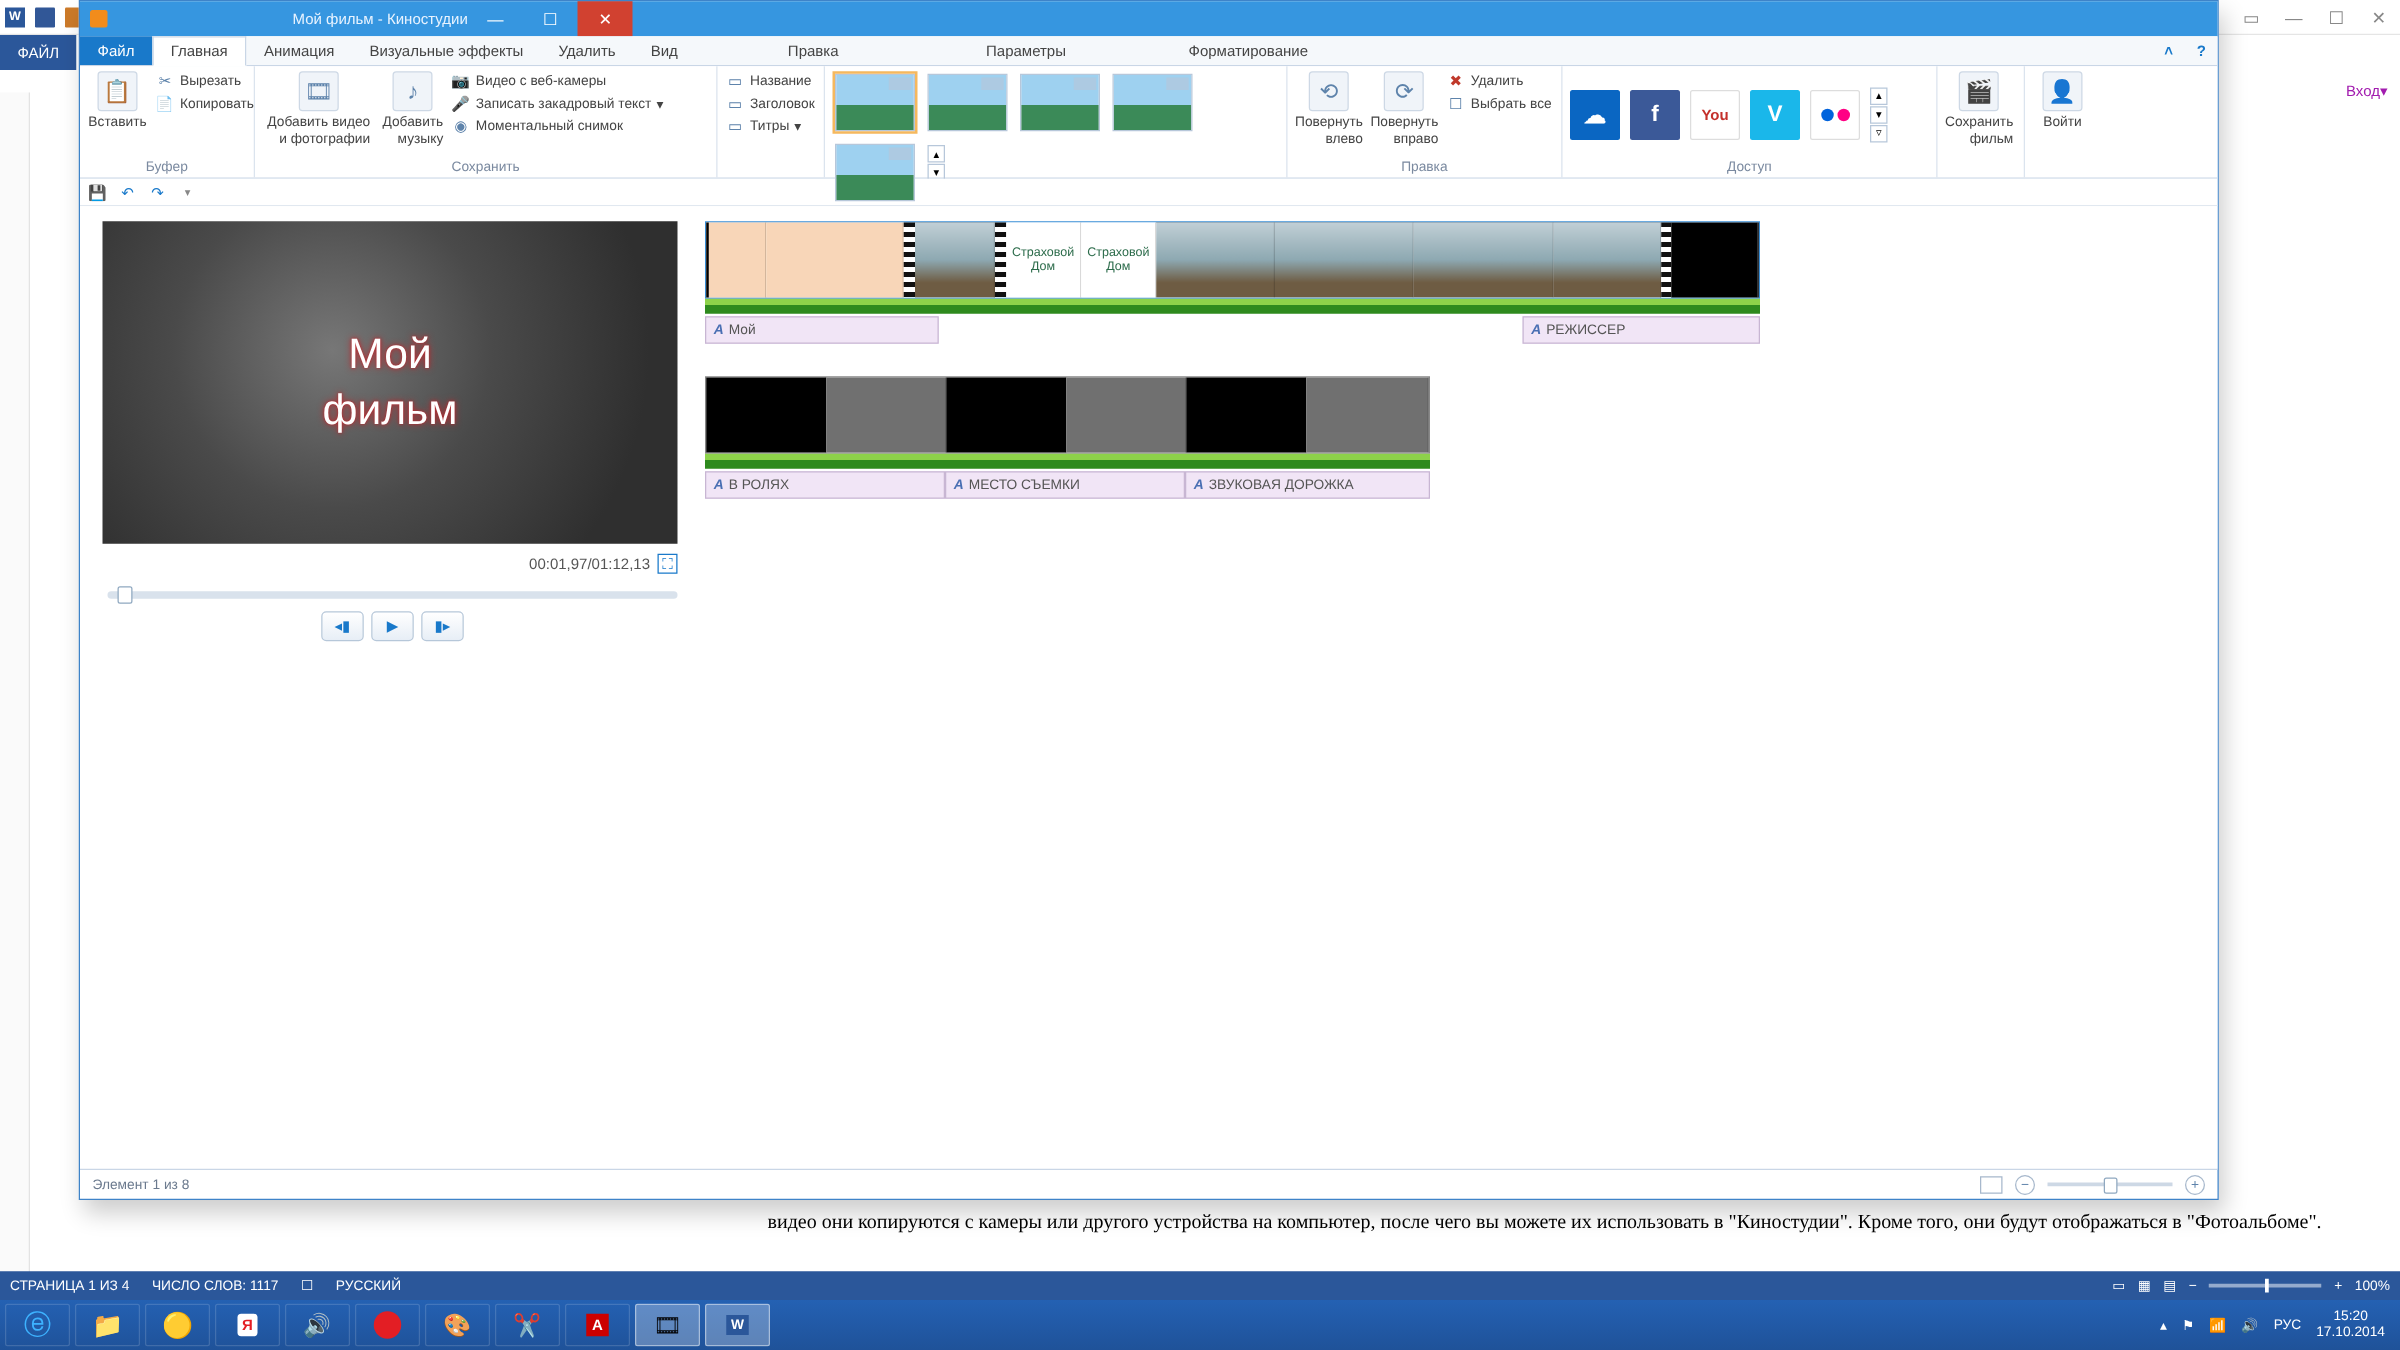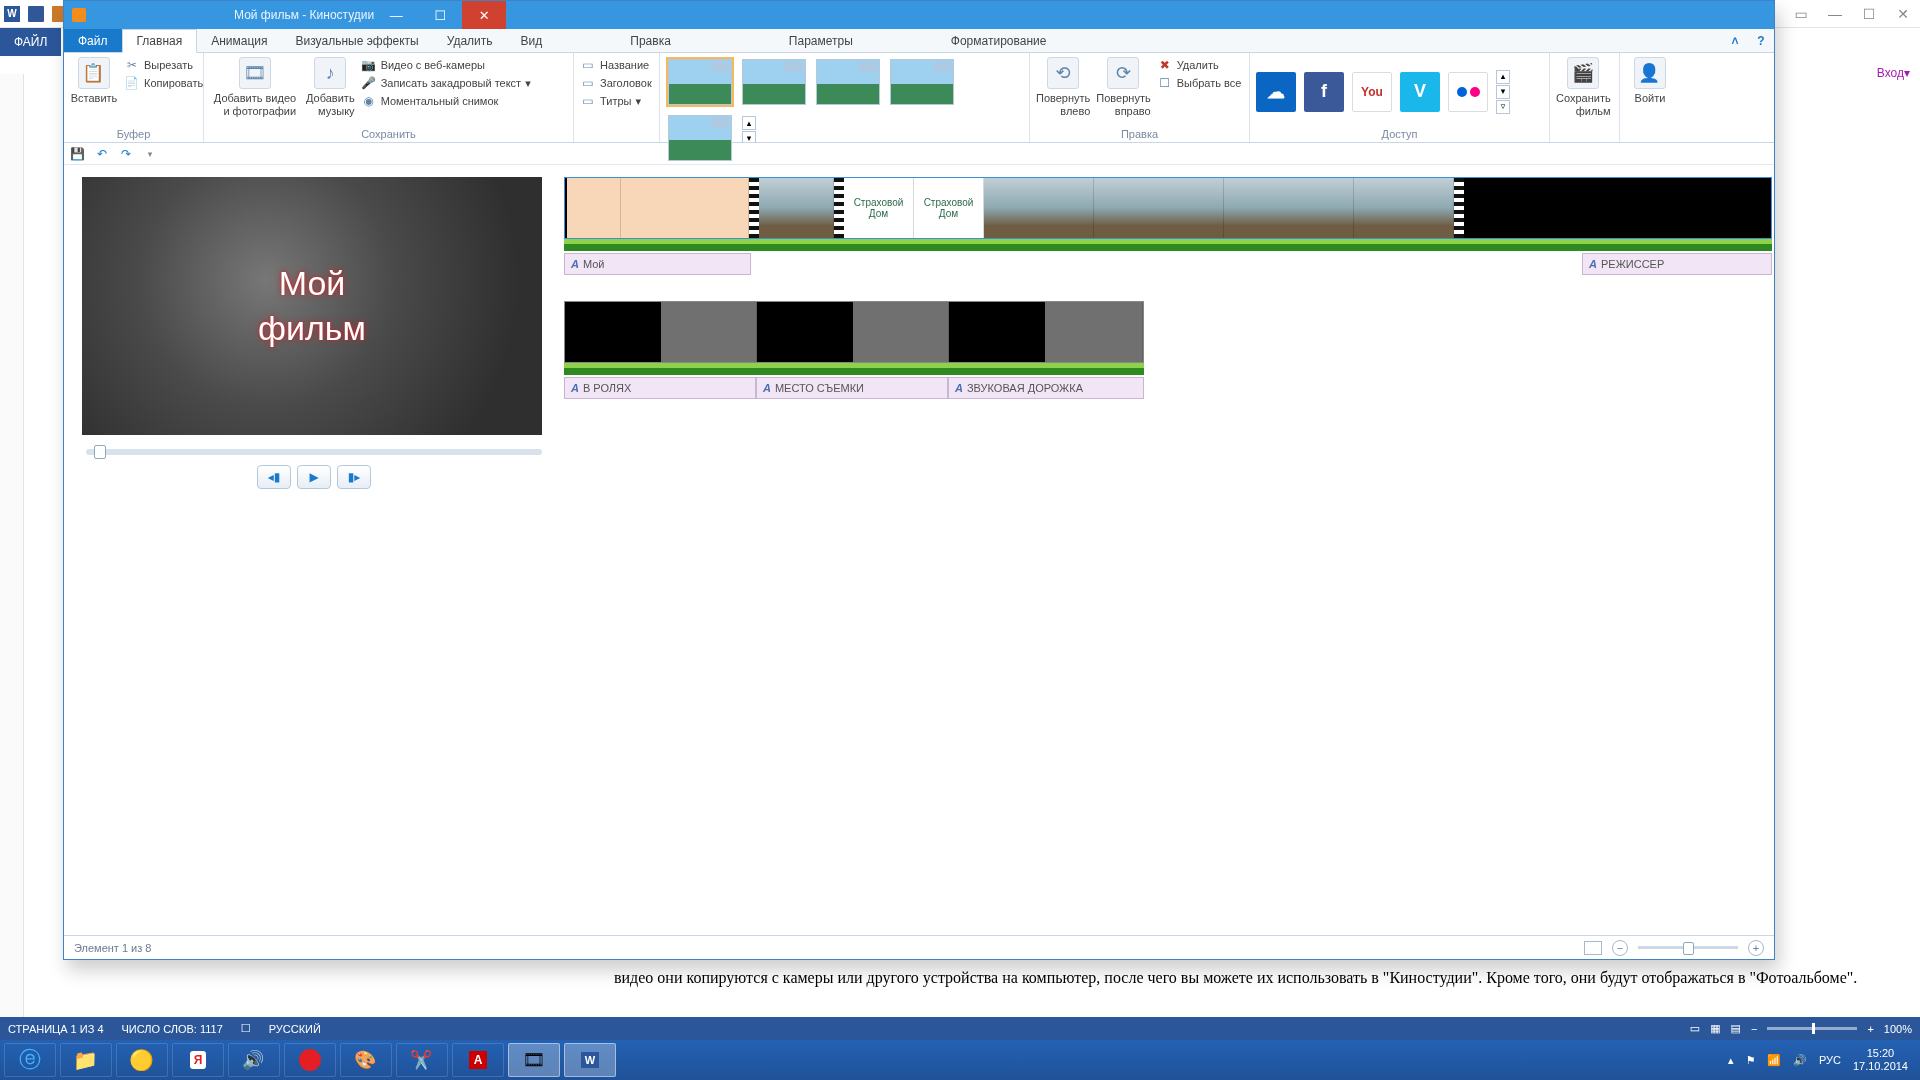--- a/index.html
+++ b/index.html
@@ -313,33 +313,37 @@
     <div class="q">↶</div>
     <div class="q">↷</div>
     <div class="q" style="color:#888;font-size:9px">▾</div>
   </div>
 
   <div class="mm-body">
     <div class="preview-pane">
       <div class="player">
         <div class="ptitle"><span>Мой</span><br><span>фильм</span></div>
       </div>
+      <div class="timecode">
+          <span>00:01,97/01:12,13</span>
+          <span style="width:16px;height:16px;border:1px solid #1979ca;display:inline-flex;align-items:center;justify-content:center;color:#1979ca">⛶</span>
+        </div>
       <div class="pslider">
           <div class="thumb"></div>
         </div>
       <div class="pcontrols">
         <div class="pbtn">◂▮</div>
         <div class="pbtn">▶</div>
         <div class="pbtn">▮▸</div>
       </div>
     </div>
 
     <div class="timeline-pane">
 
-      <div class="track" style="width:1208px">
+      <div class="track" style="width:844px">
         <div class="clips">
           <div class="clip peach" style="width:56px;border-left:2px solid #000"></div>
           <div class="clip peach" style="width:128px"></div>
           <div class="film-edge"></div>
           <div class="clip vid" style="width:75px"></div>
           <div class="film-edge"></div>
           <div class="clip logo" style="width:70px">Страховой<br>Дом</div>
           <div class="clip logo" style="width:70px">Страховой<br>Дом</div>
           <div class="clip vid" style="width:110px"></div>
           <div class="clip vid" style="width:130px"></div>

